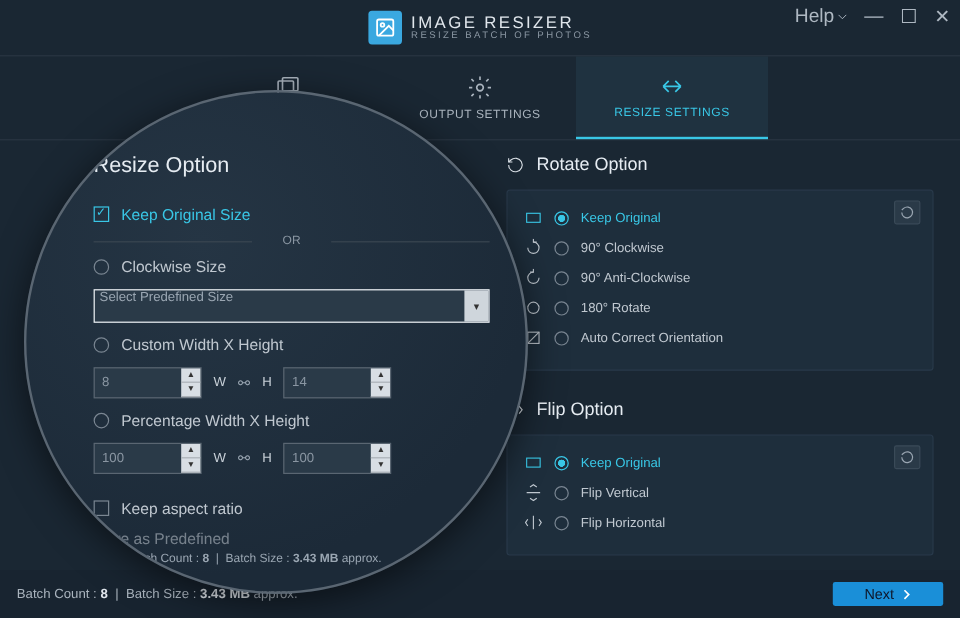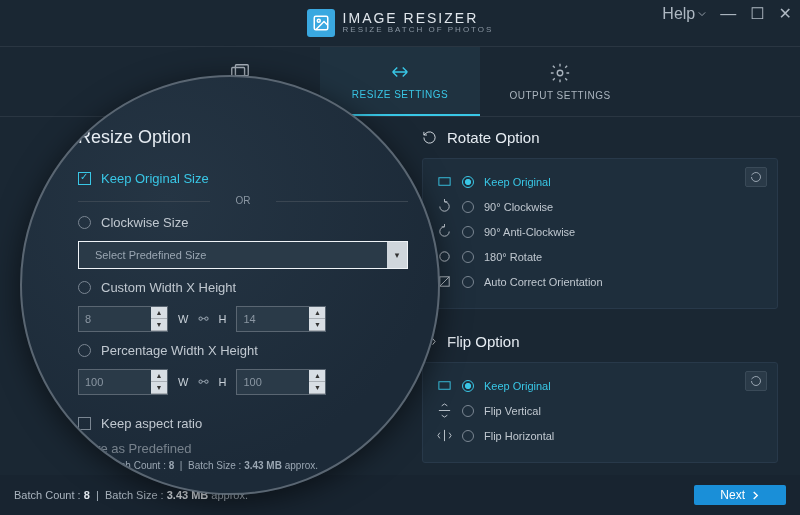--- a/index.html
+++ b/index.html
@@ -29,37 +29,37 @@
 .opt-row{display:flex;align-items:center;gap:10px;padding:4px 0;color:#c0c8d0}
 .opt-row.check{color:#39c7e6}
 .chk,.rad{width:12px;height:12px;border:1px solid #7a8692;display:inline-block;flex-shrink:0}
 .chk.on{border-color:#39c7e6;position:relative}
 .chk.on::after{content:"✓";color:#39c7e6;font-size:10px;position:absolute;top:-2px;left:1px}
 .rad{border-radius:50%}
 .rad.on{border-color:#39c7e6;background:radial-gradient(circle,#39c7e6 40%,transparent 45%)}
 .or-row{text-align:center;color:#8a96a2;font-size:10px;margin:4px 0;position:relative}
 .or-row::before,.or-row::after{content:"";position:absolute;top:50%;width:40%;border-top:1px solid #3a4652}
 .or-row::before{left:0}.or-row::after{right:0}
-.sel{width:100%;height:26px;background:#2a3a48;border:1px solid #e0e6ec;display:flex;align-items:center;padding:0 16px;color:#9aa6b2;margin:6px 0;position:relative;font-size:11px}
+.sel{width:100%;height:26px;background:#2a3a48;border:1px solid #e0e6ec;display:flex;align-items:flex-start;padding:0 4px;color:#9aa6b2;margin:6px 0;position:relative;font-size:11px}
 .sel .caret{position:absolute;right:0;top:0;width:20px;height:100%;background:#cfd6dc;color:#333;display:flex;align-items:center;justify-content:center;font-size:9px}
 .dim-row{display:flex;align-items:center;gap:8px;margin:6px 0}
 .spin{width:90px;height:24px;background:#2a3a48;border:1px solid #5a6672;display:flex;align-items:center;padding:0 6px;color:#8a96a2;position:relative;font-size:11px}
 .spin .sb{position:absolute;right:0;top:0;width:16px;height:100%;background:#d8dee4;display:flex;flex-direction:column}
 .spin .sb span{flex:1;display:flex;align-items:center;justify-content:center;font-size:7px;color:#333;border-bottom:1px solid #aab0b6}
 .dim-lbl{color:#c8d0d8;font-size:11px}
 .link-ic{color:#9aa6b2}
 .reset-btn{position:absolute;right:10px;top:8px;width:22px;height:20px;background:#2a3a48;border:1px solid #3a4a58;border-radius:2px;display:flex;align-items:center;justify-content:center;cursor:pointer}
 .reset-btn svg{width:12px;height:12px}
 .right-opt{display:flex;align-items:center;gap:10px;padding:5px 0;font-size:11px;color:#c0c8d0}
 .right-opt .mini-ic{width:15px;height:15px;display:flex;align-items:center;justify-content:center;flex-shrink:0}
 .right-opt.sel-on{color:#39c7e6}
 .footer{position:absolute;bottom:0;left:0;right:0;height:40px;background:#182430;display:flex;align-items:center;justify-content:flex-end;padding:0 14px;gap:10px;font-size:11px;color:#aab4be}
 .footer .stats{flex:1;}
 .footer .stats b{color:#e0e6ec}
-.next-btn{background:#1a8fd8;color:#ffffff;padding:3px 26px;border-radius:2px;cursor:pointer;display:flex;align-items:center;gap:6px;font-size:12px}
+.next-btn{background:#1a8fd8;color:#0f172a;padding:3px 26px;border-radius:2px;cursor:pointer;display:flex;align-items:center;gap:6px;font-size:12px}
 .lens{position:absolute;left:20px;top:75px;width:420px;height:420px;border-radius:50%;border:2px solid #5a6672;background:radial-gradient(circle at 35% 30%,#253544 0%,#1c2a38 70%);box-shadow:0 6px 30px rgba(0,0,0,0.55);overflow:hidden;z-index:50}
 .lens-inner{position:absolute;top:50px;left:56px;right:30px}
 .lens .section-hdr{font-size:18px;margin-bottom:18px}
 .lens .opt-row{font-size:13px;padding:5px 0}
 .lens .sel{height:28px;border:1.5px solid #f0f4f8}
 .lens .spin{height:26px}
 .lens .dim-row{gap:10px}
 .lens .chk,.lens .rad{width:13px;height:13px}
 .lens .footer-peek{position:absolute;bottom:22px;left:90px;font-size:10px;color:#9aa6b2}
 </style>
@@ -97,36 +97,36 @@
 <div class="tabs">
   <div class="tab">
     <span class="ic">
           <svg viewBox="0 0 24 24" fill="none" stroke="#aab4be" stroke-width="1.5">
             <rect x="3" y="6" width="14" height="12" rx="1"></rect>
             <rect x="7" y="3" width="14" height="12" rx="1"></rect>
           </svg>
         </span>
     <span>ADD PHOTOS</span>
   </div>
-  <div class="tab active">
-    <span class="ic">
-          <svg viewBox="0 0 24 24" fill="none" stroke="#39c7e6" stroke-width="1.5">
-            <path d="M4 12l5-5M4 12l5 5M20 12l-5-5M20 12l-5 5M4 12h16"></path>
-          </svg>
-        </span>
-    <span>RESIZE SETTINGS</span>
-  </div>
   <div class="tab">
     <span class="ic">
           <svg viewBox="0 0 24 24" fill="none" stroke="#aab4be" stroke-width="1.5">
             <circle cx="12" cy="12" r="3"></circle>
             <path d="M12 2v3M12 19v3M4.2 4.2l2.1 2.1M17.7 17.7l2.1 2.1M2 12h3M19 12h3M4.2 19.8l2.1-2.1M17.7 6.3l2.1-2.1"></path>
           </svg>
         </span>
     <span>OUTPUT SETTINGS</span>
+  </div>
+  <div class="tab active">
+    <span class="ic">
+          <svg viewBox="0 0 24 24" fill="none" stroke="#39c7e6" stroke-width="1.5">
+            <path d="M4 12l5-5M4 12l5 5M20 12l-5-5M20 12l-5 5M4 12h16"></path>
+          </svg>
+        </span>
+    <span>RESIZE SETTINGS</span>
   </div>
 </div>
 
 <div class="main">
   <div class="left-col"></div>
   <div class="right-col">
     <div class="section-hdr">
       <svg viewBox="0 0 24 24" fill="none" stroke="#d8dee4" stroke-width="1.5">
             <path d="M3 12a9 9 0 1 0 3-6.7L3 8"></path>
             <path d="M3 3v5h5"></path>

